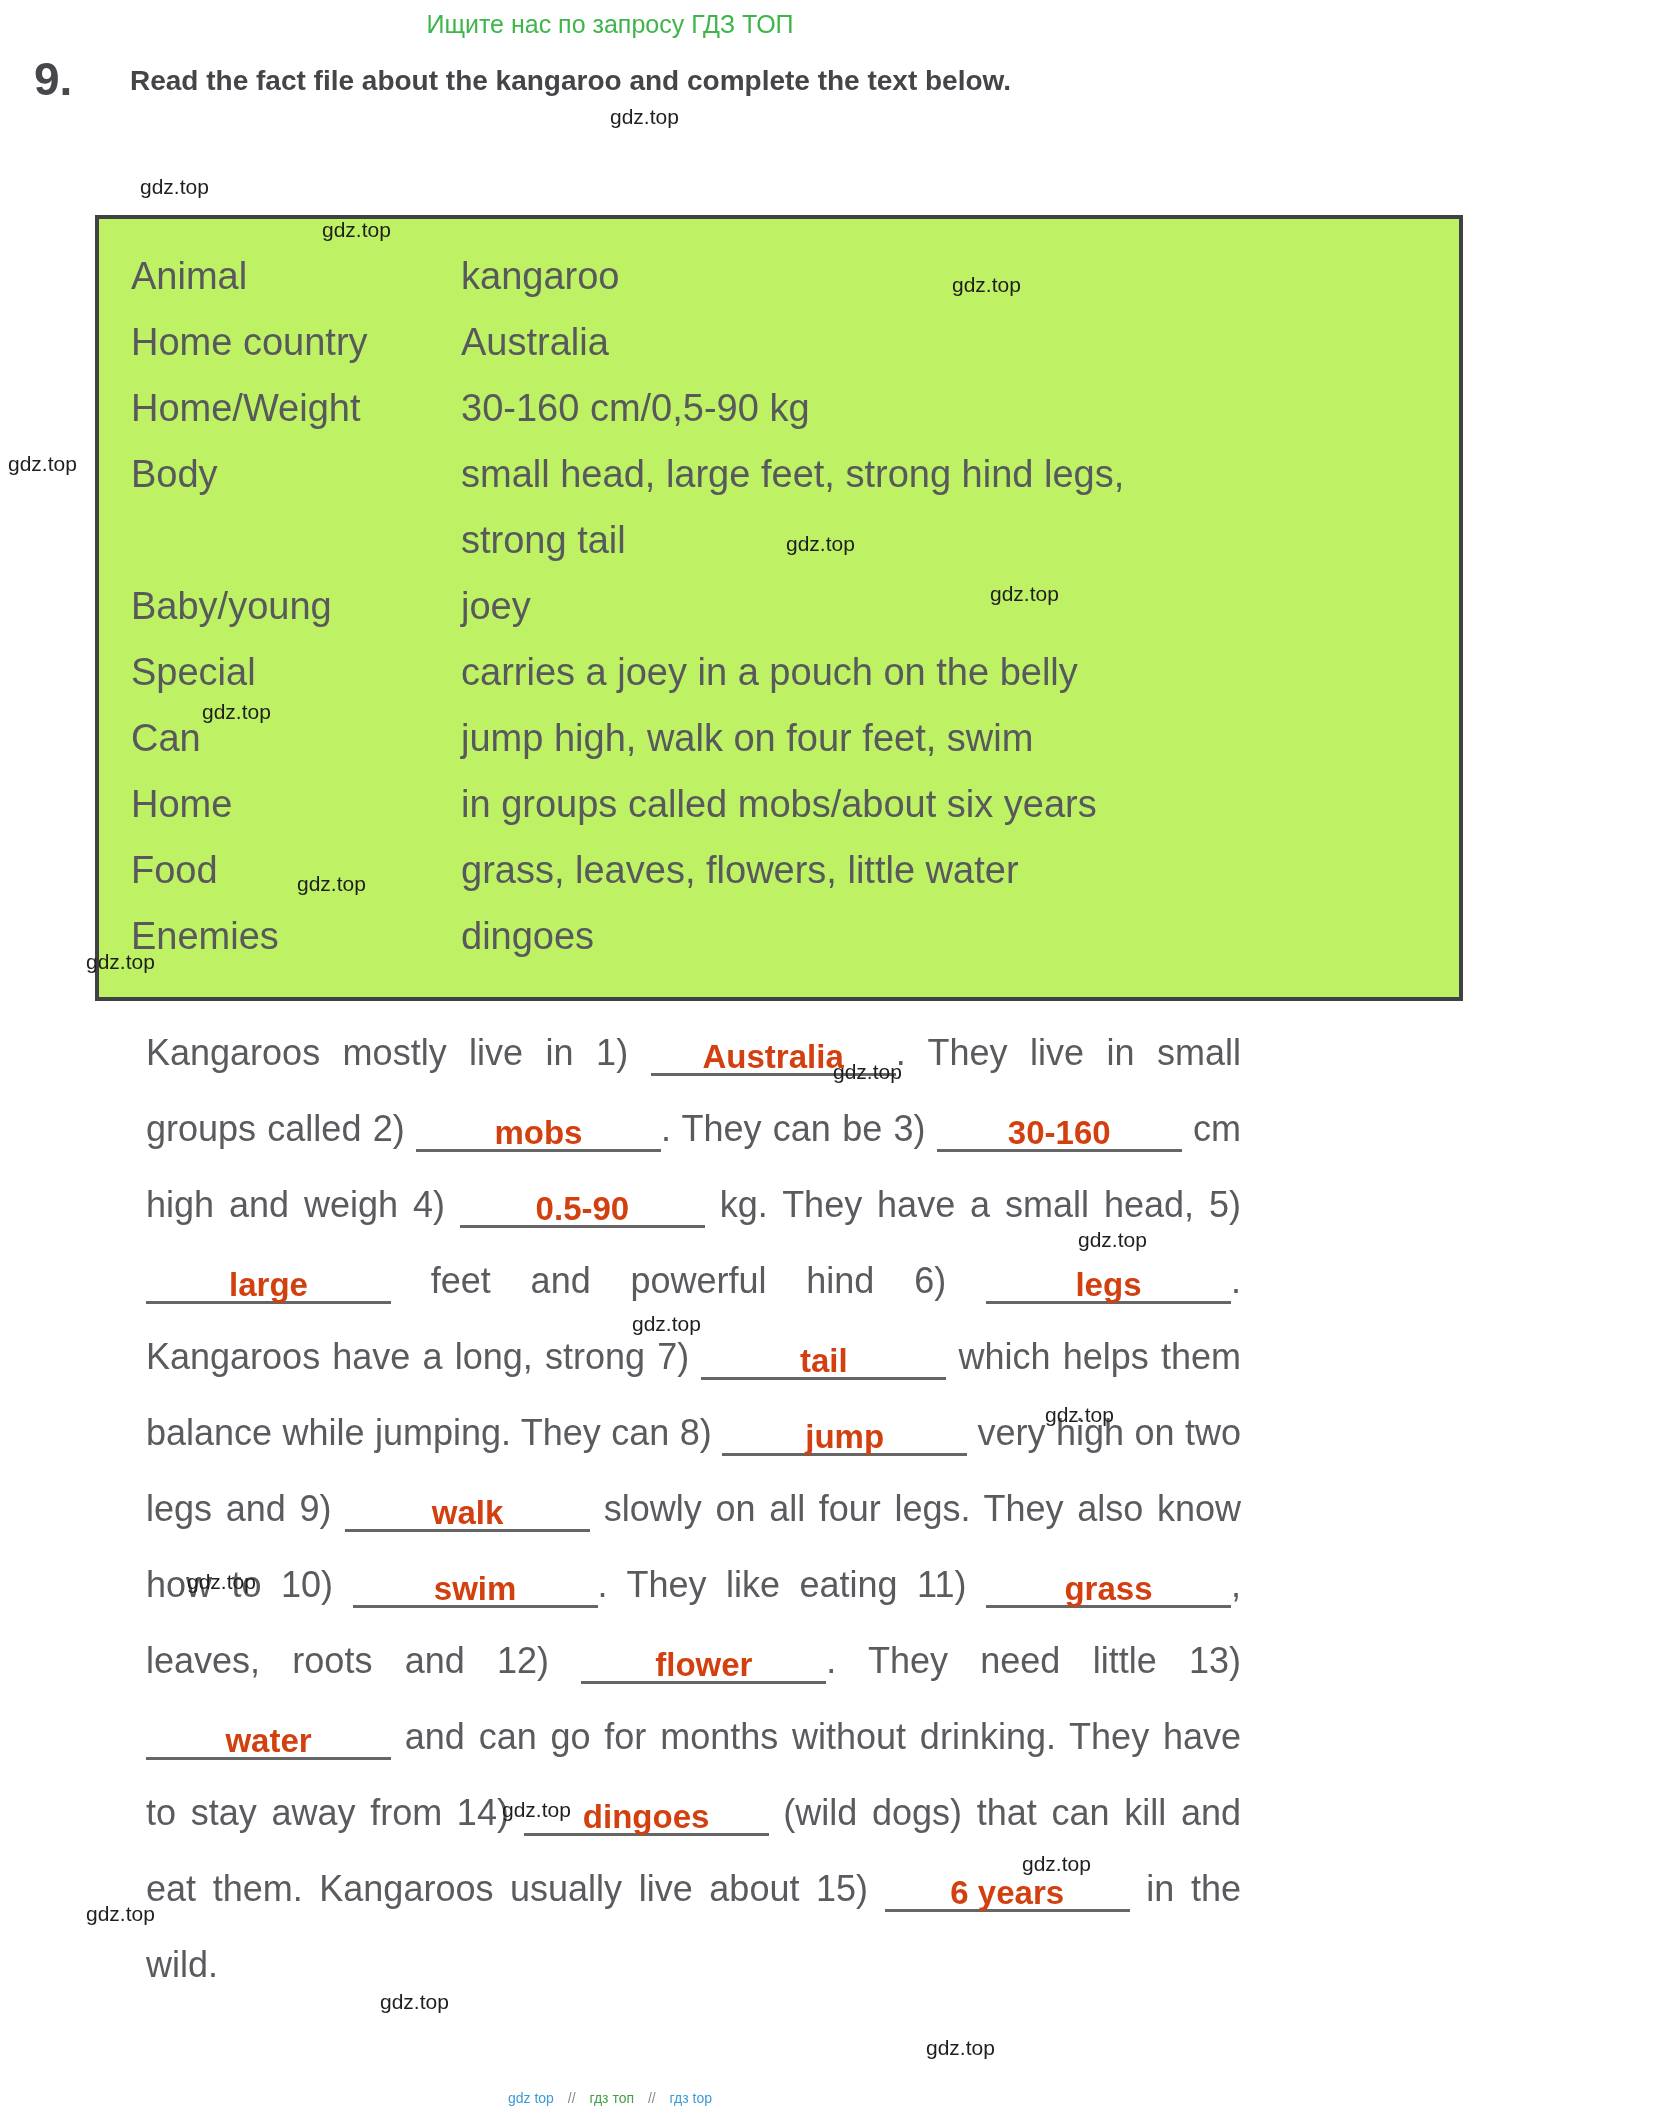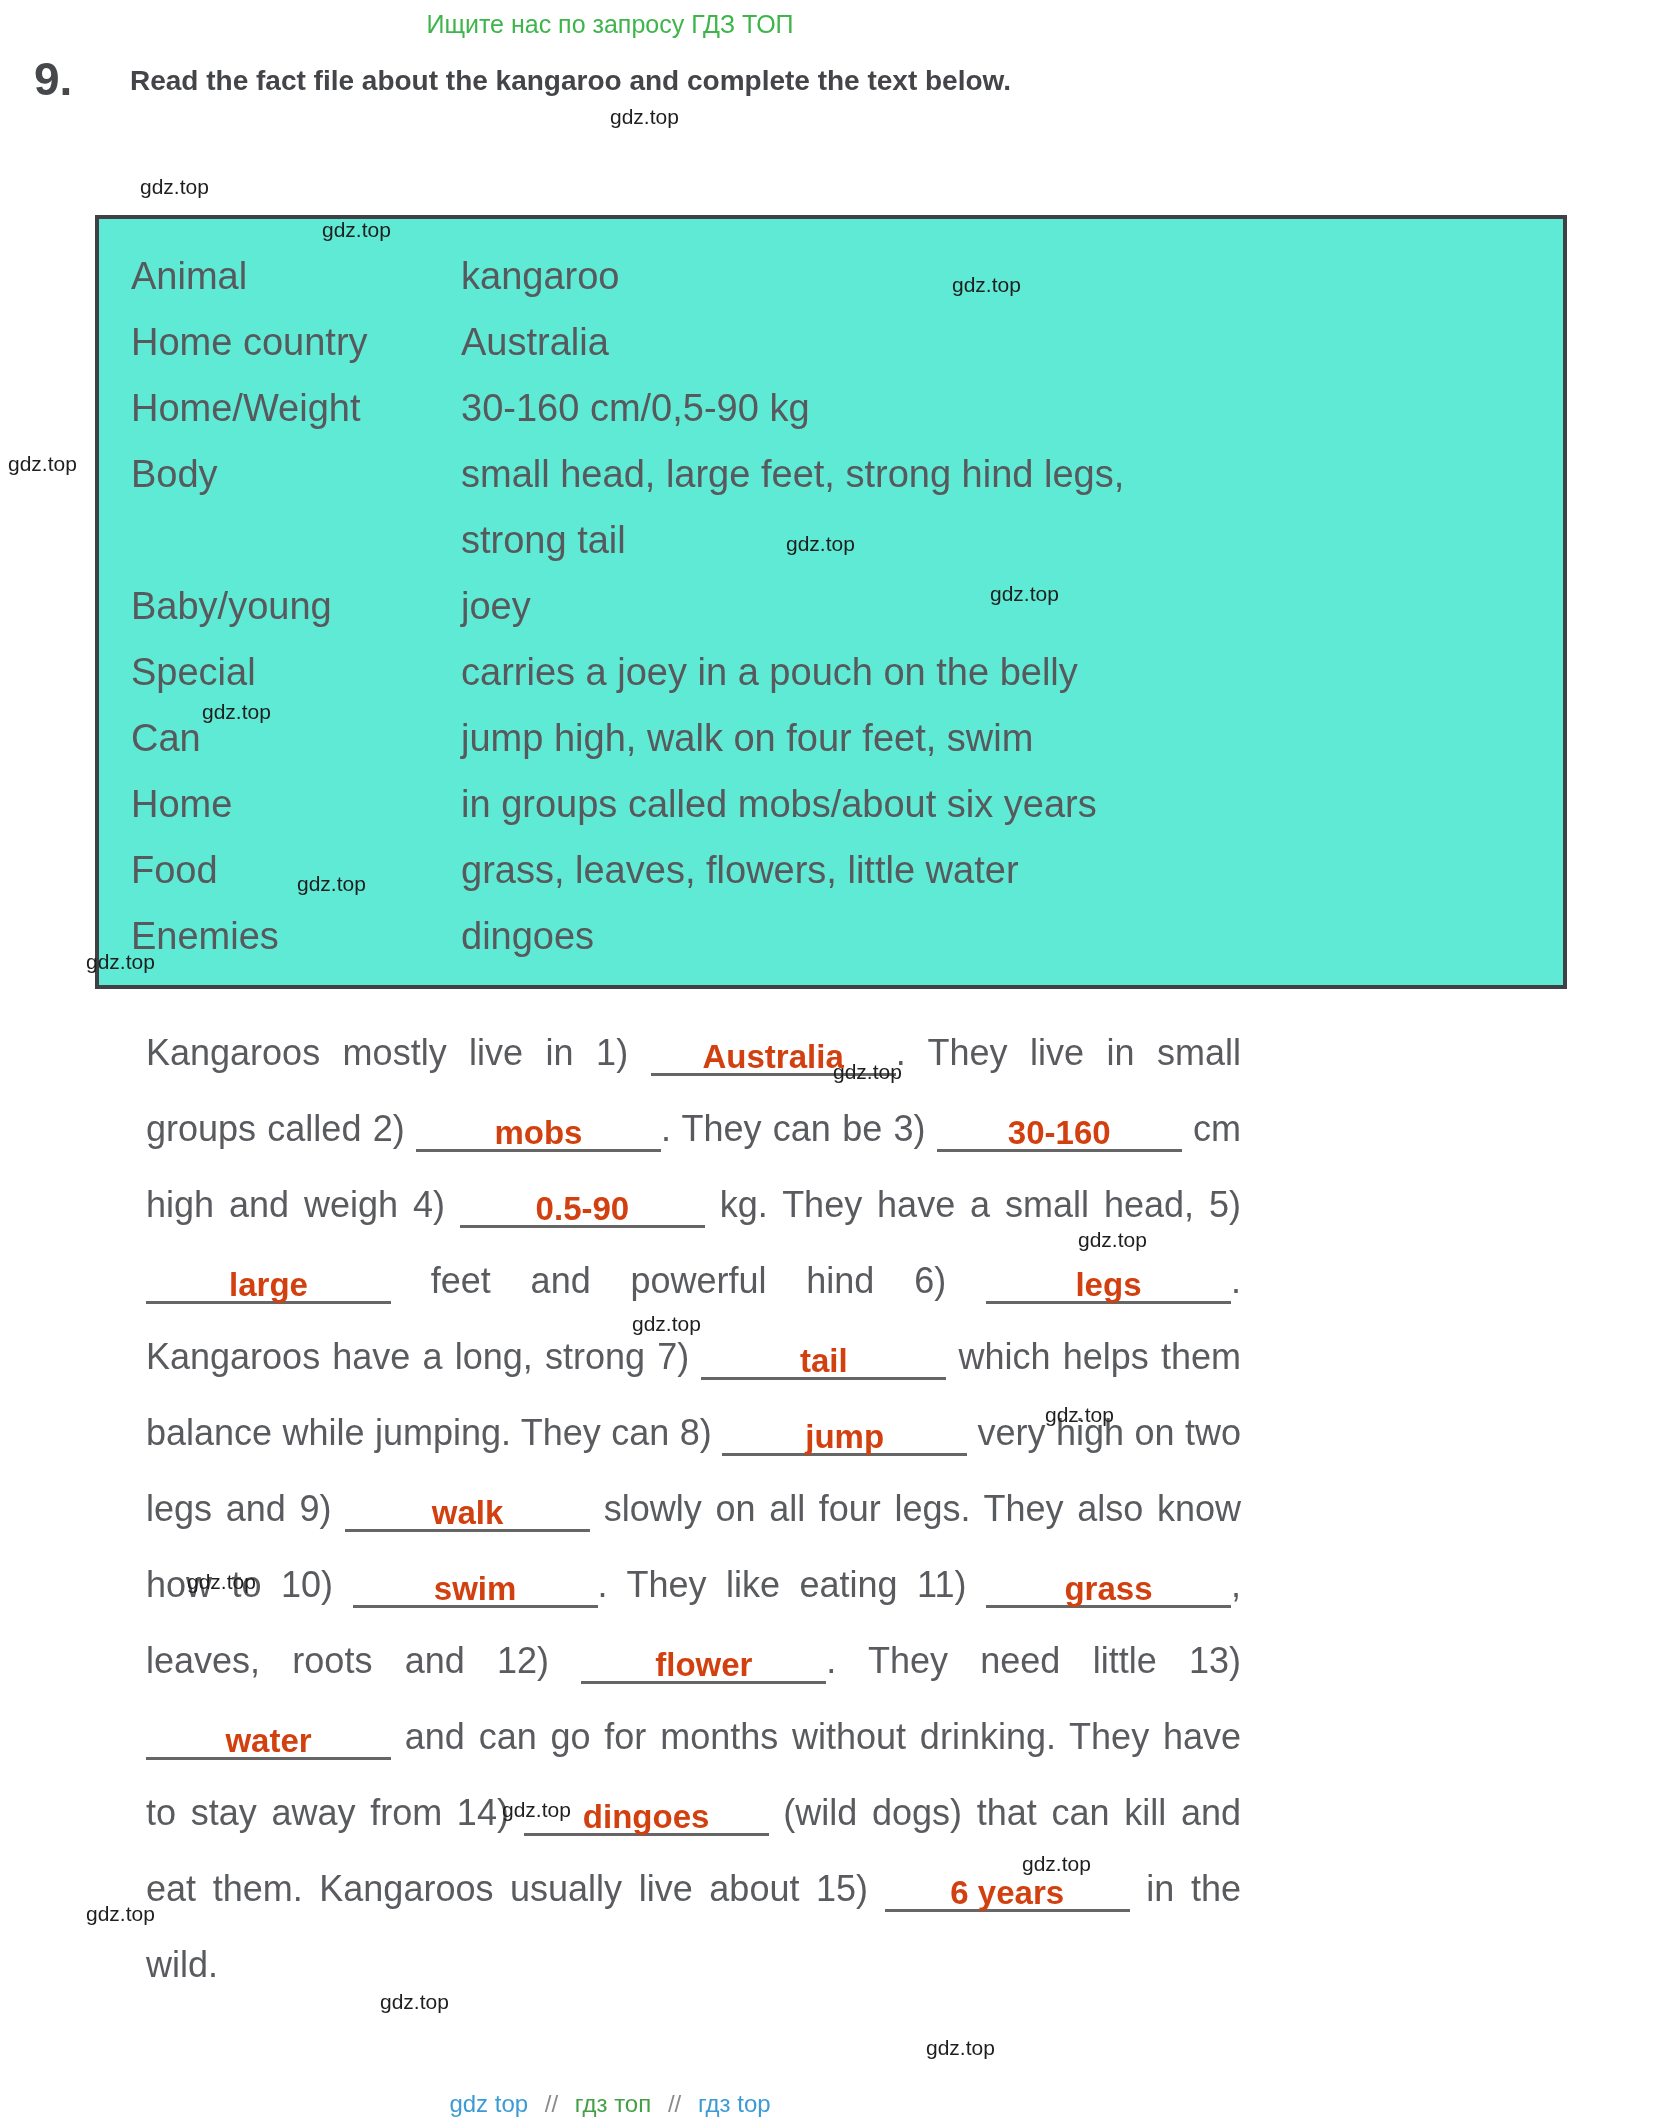--- a/index.html
+++ b/index.html
@@ -15,24 +15,24 @@
   }
   .ex-num {
     position:absolute; left:34px; top:52px;
     font-size:46px; font-weight:bold; color:#46484b;
   }
   .ex-title {
     position:absolute; left:130px; top:52px; width:1330px;
     font-size:28px; font-weight:bold; color:#434548; line-height:58px;
   }
   .fact-file {
-    position:absolute; left:95px; top:215px; width:1472px;
+    position:absolute; left:95px; top:215px; width:1368px;
     border:4px solid #3f4144;
-    padding:24px 30px 16px 32px;
-    background:#5eead4;
+    padding:24px 30px 28px 32px;
+    background:#bef264;
   }
   .ff-row { display:flex; font-size:38px; color:#57595c; line-height:66px; }
   .ff-label { flex:0 0 330px; width:330px; }
   .ff-value { max-width:760px; }
   .gap-text {
     position:absolute; left:98px; top:1015px; width:1095px;
     font-size:36px; line-height:76px; color:#595b5f;
     text-align:justify;
     margin-left:48px;
   }
@@ -46,21 +46,21 @@
     display:inline-block;
     font-size:33px; font-weight:bold; color:#d24010;
     position:relative; top:3px;
   }
   .watermark {
     position:absolute; font-size:21px; color:#1f1f1f;
     white-space:nowrap;
   }
   .footer {
     position:absolute; top:2090px; left:0; width:1220px;
-    text-align:center; font-size:24px;
+    text-align:center; font-size:14px;
   }
   .f-a { color:#3b9bd4; }
   .f-sep { color:#8a8a8a; margin:0 10px; }
   .f-b { color:#43a047; }
 </style>
 </head>
 <body>
 
 <div class="top-note">Ищите нас по запросу ГДЗ ТОП</div>
 

